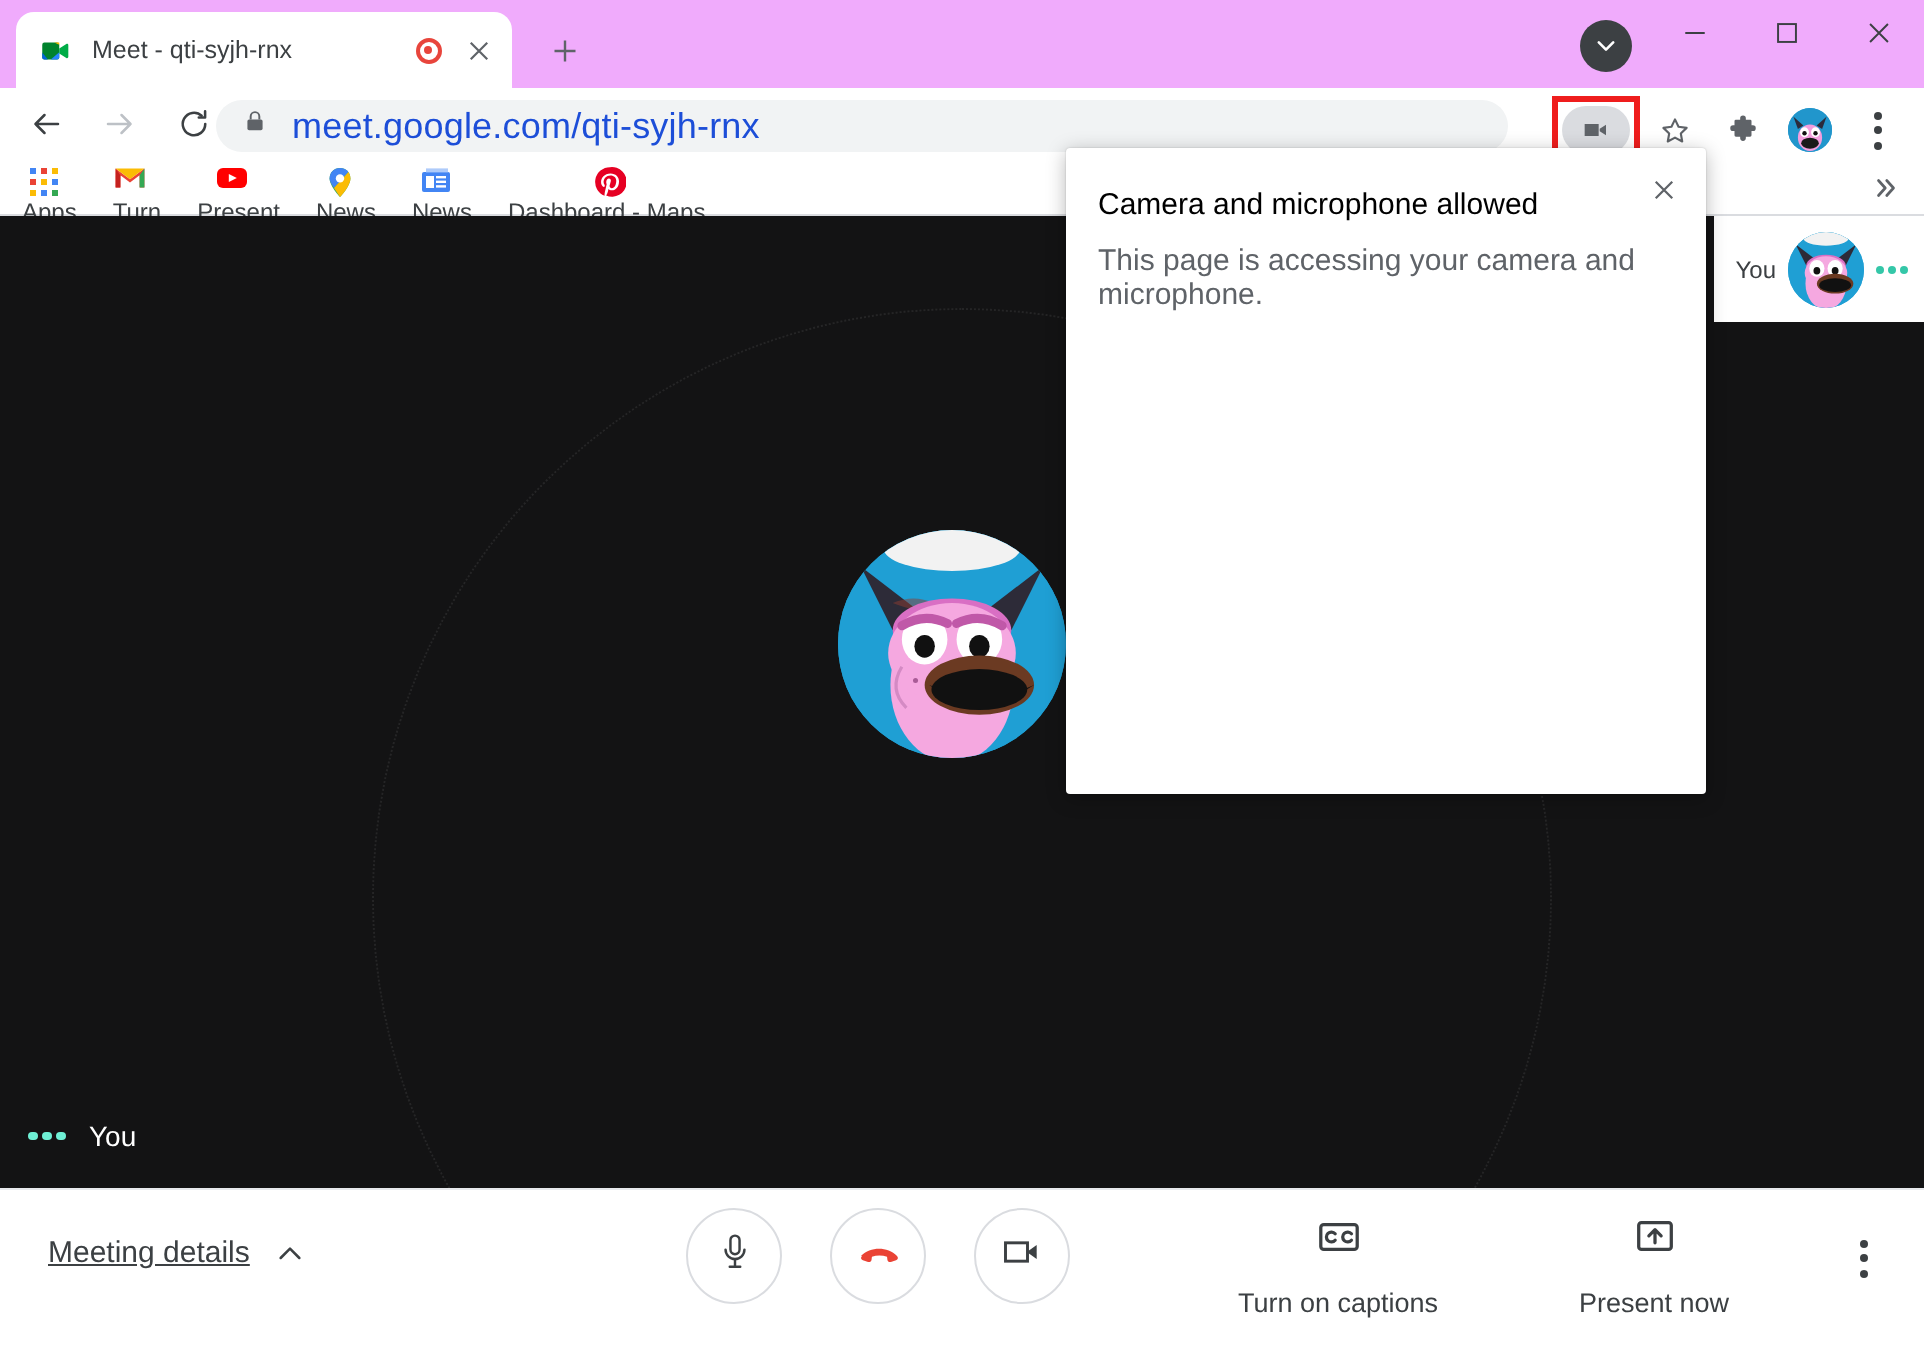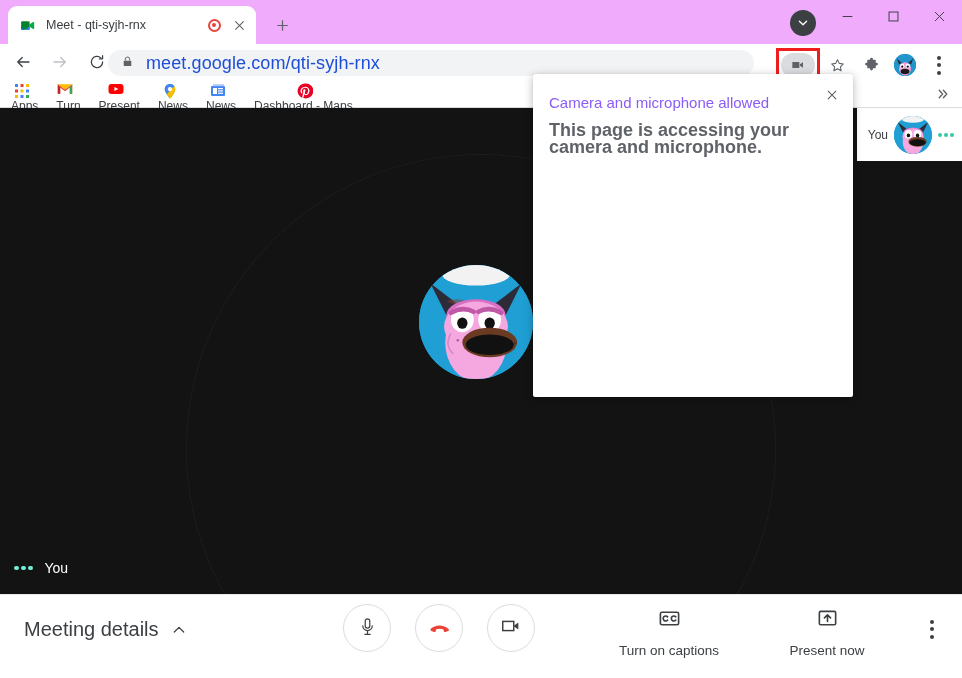--- a/index.html
+++ b/index.html
@@ -156,21 +156,21 @@
 
   
   .meet-bar {
     position: absolute; left: 0; top: 594px; width: 962px; height: 84px;
     background: #ffffff; border-top: 1px solid #e8eaed;
   }
   .meeting-details {
     position: absolute; left: 24px; top: 23px;
     display: flex; align-items: center; color: #3c4043;
   }
-  .meeting-details .md-label { font-size: 20px; }
+  .meeting-details .md-label { font-size: 15px; text-decoration: underline; }
   .meeting-details .md-caret { margin-left: 12px; display: flex; }
   .circle-btn {
     position: absolute; top: 9px; width: 48px; height: 48px; border-radius: 50%;
     border: 1px solid #dadce0; background: #ffffff;
     display: flex; align-items: center; justify-content: center;
   }
   .btn-mic   { left: 343px; }
   .btn-hang  { left: 415px; }
   .btn-cam   { left: 487px; }
   .txt-btn {
@@ -194,25 +194,25 @@
     background: #ffffff; border-radius: 2px;
     box-shadow: 0 2px 10px rgba(0,0,0,0.28), 0 0 1px rgba(0,0,0,0.2);
   }
   .bubble-close {
     position: absolute; right: 8px; top: 8px; width: 26px; height: 26px;
     display: flex; align-items: center; justify-content: center;
     color: #5f6368; font-size: 14px;
   }
   .bubble-title {
     position: absolute; left: 16px; top: 20px;
-    font-size: 15px; color: #8b5cf6;
+    font-size: 15px; color: #000000;
   }
   .bubble-sub {
     position: absolute; left: 16px; top: 48px; width: 290px;
-    font-size: 18px; color: #5f6368; line-height: 17px; font-weight: bold;
+    font-size: 15px; color: #5f6368; line-height: 17px;
   }
 
   
   .dogart { position:absolute; inset:0; }
 </style>
 </head>
 <body>
 
 <div id="app">
 

